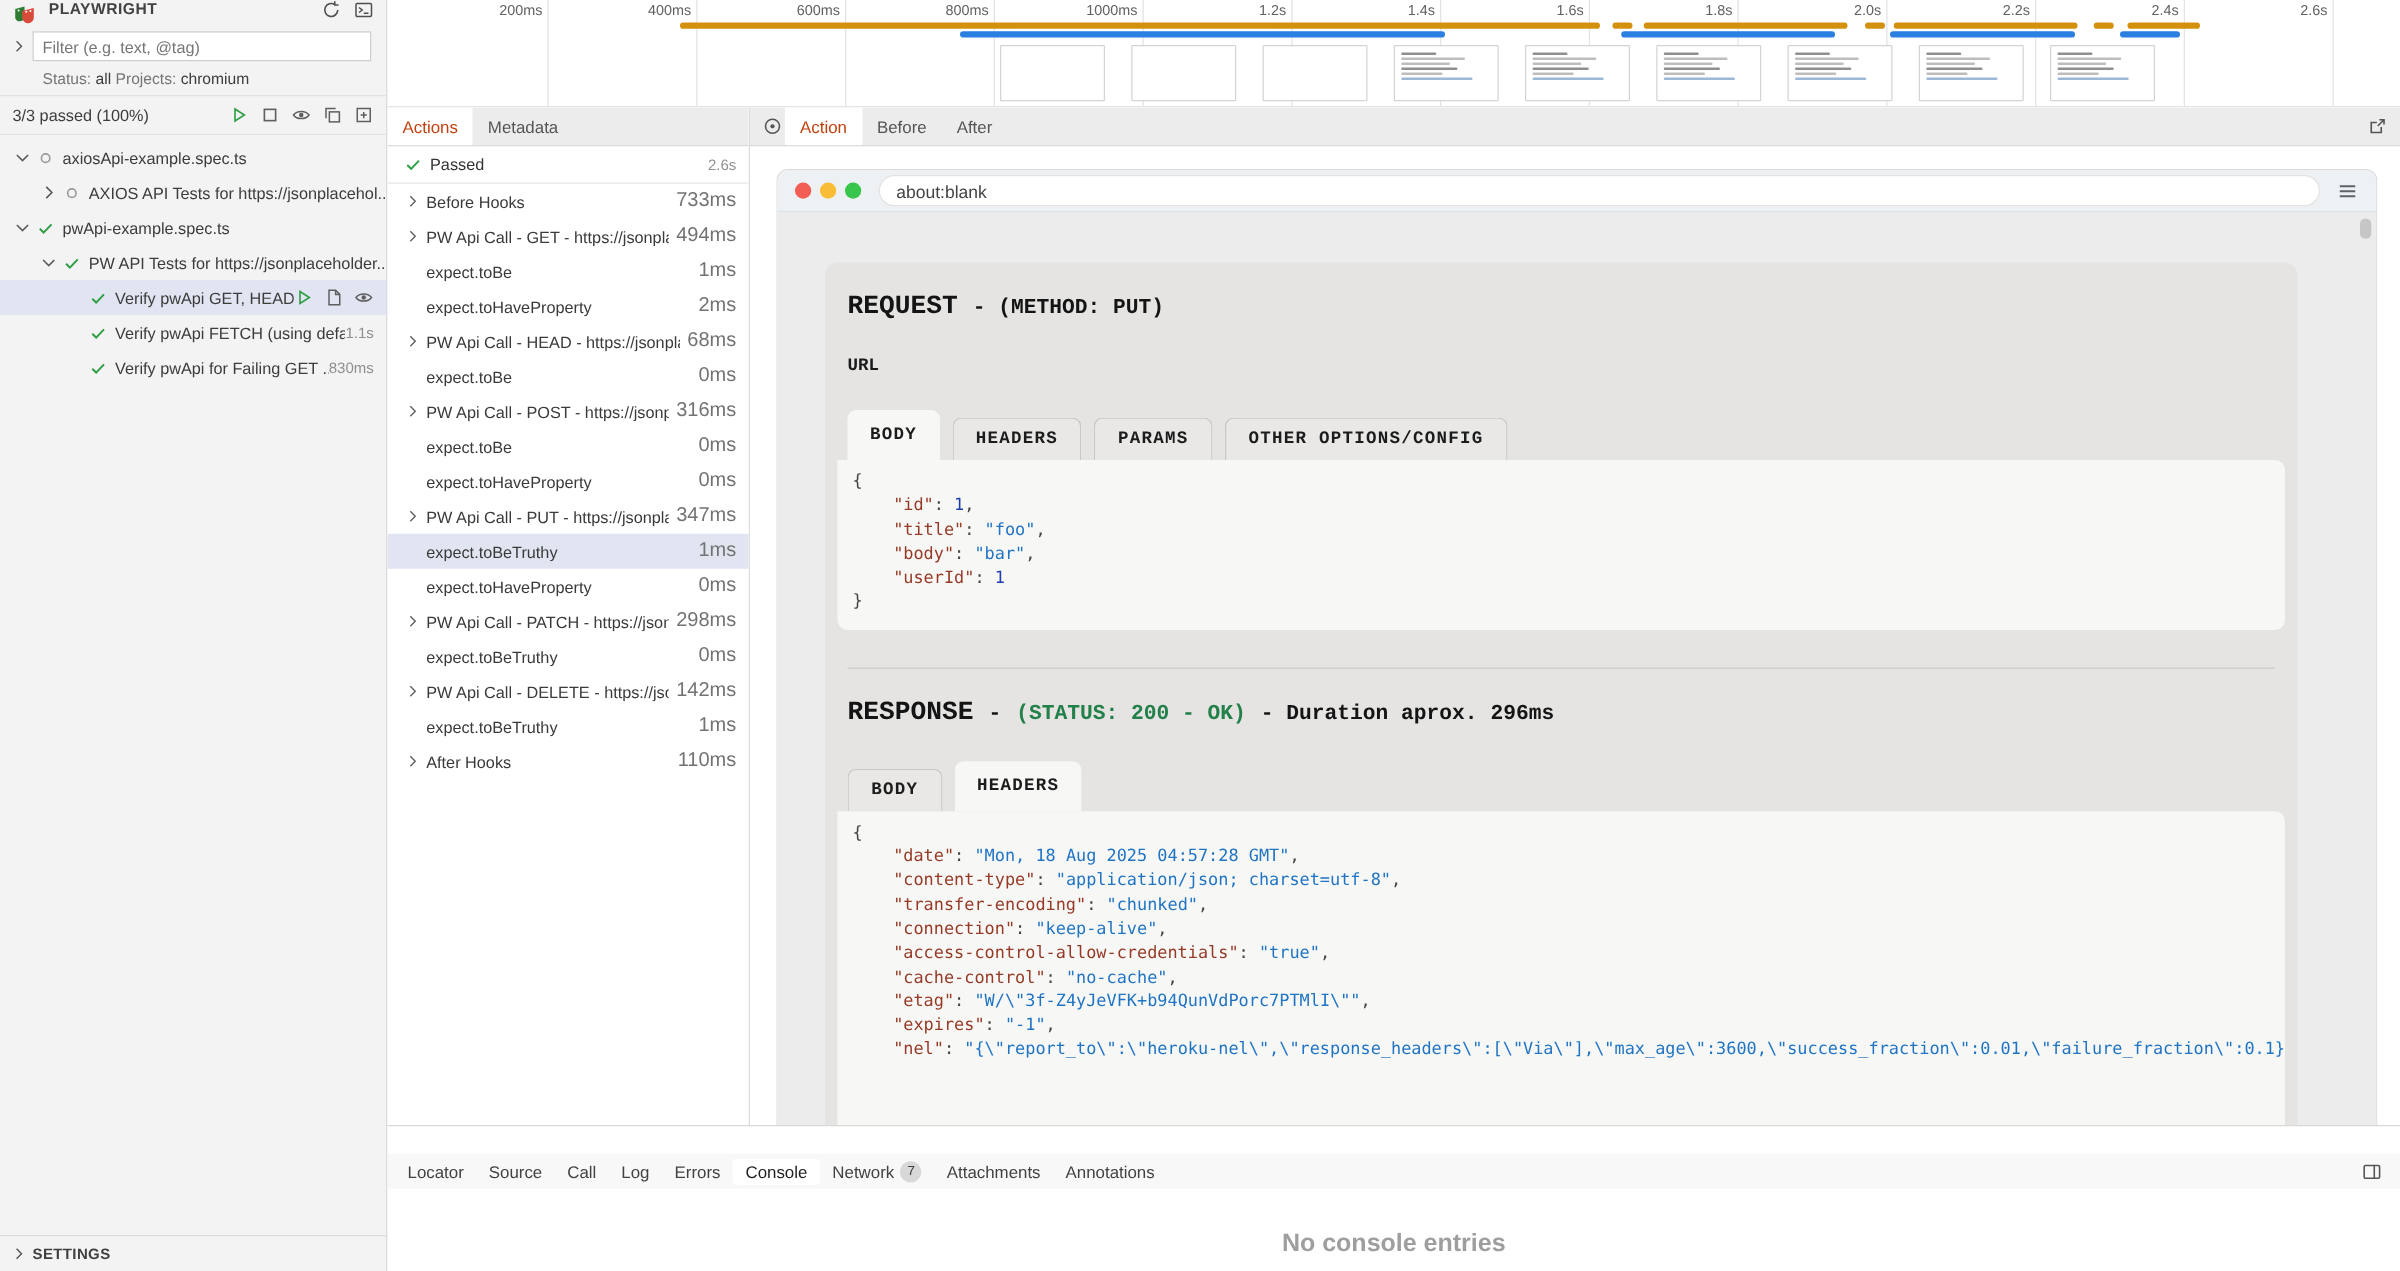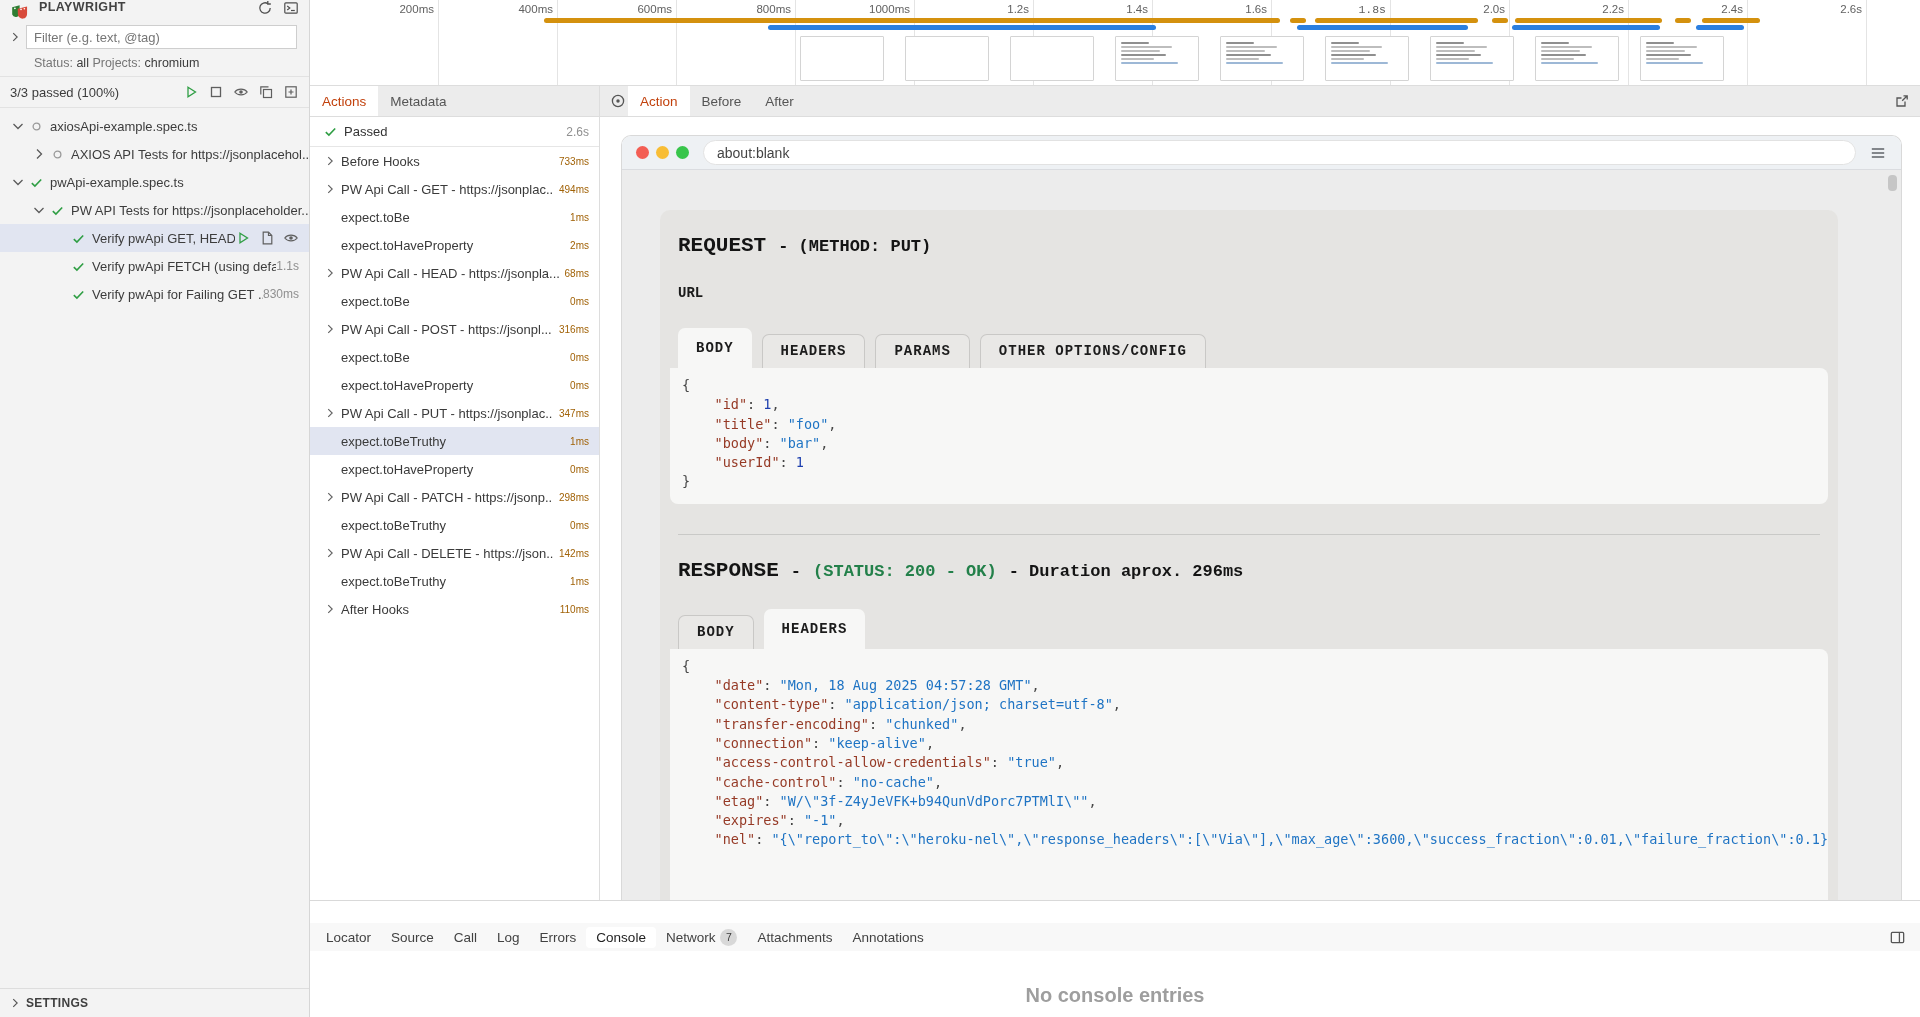--- a/index.html
+++ b/index.html
@@ -66,21 +66,21 @@
   .actions-panel{position:absolute;left:310px;top:86px;width:290px;height:814px;background:#fff;border-right:1px solid #ddd;box-sizing:border-box;overflow:hidden;}
   .passed-row{height:30px;border-bottom:1px solid #e6e6e6;display:flex;align-items:center;padding:0 10px 0 13px;box-sizing:border-box;}
   .passed-row .st{width:15px;height:15px;color:var(--pass-green);margin-right:6px;}
   .passed-row .lbl{font-size:13px;color:#333;flex:1;}
   .passed-row .dur{font-size:12px;color:#8f8f8f;}
   .action-row{height:28px;display:flex;align-items:center;padding:0 10px 0 13px;font-size:13px;color:#3a3a3a;cursor:pointer;white-space:nowrap;box-sizing:border-box;}
   .action-row.selected{background:var(--selection);}
   .action-row .chev{width:14px;height:14px;color:#616161;flex:0 0 auto;margin-right:4px;}
   .action-row .chev-spacer{width:18px;}
   .action-row .lbl{flex:1;overflow:hidden;}
-  .action-row .dur{font-size:10px;color:#a16207;flex:0 0 auto;margin-left:6px;}
+  .action-row .dur{font-size:16px;color:#737373;flex:0 0 auto;margin-left:6px;}
 
   
   .detail-panel{position:absolute;left:600px;top:86px;width:1320px;height:814px;background:#fff;overflow:hidden;}
   .browser{margin:18px 18px 0 21px;border:1px solid #d9d9d9;border-bottom:none;border-radius:10px 10px 0 0;overflow:hidden;}
   .chrome{height:34px;background:#eef1f4;border-bottom:1px solid #dadce0;display:flex;align-items:center;padding:0 14px;box-sizing:border-box;}
   .dots{display:flex;gap:7px;margin-right:14px;}
   .dot{width:13px;height:13px;border-radius:50%;}
   .urlbar{flex:1;height:25px;background:#fff;border:1px solid #e2e2e2;border-radius:13px;display:flex;align-items:center;padding:0 13px;font-size:14px;color:#444;box-sizing:border-box;cursor:text;}
   .menu-icon{width:18px;height:18px;color:#5f6368;margin-left:13px;cursor:pointer;}
   .page{position:relative;height:731px;background:#ececec;overflow:hidden;}
@@ -316,21 +316,21 @@
       <div class="tick" style="left: 397px;">800ms</div>
       <div class="grid" style="left: 604px;"></div>
       <div class="tick" style="left: 516px;">1000ms</div>
       <div class="grid" style="left: 723px;"></div>
       <div class="tick" style="left: 635px;">1.2s</div>
       <div class="grid" style="left: 842px;"></div>
       <div class="tick" style="left: 754px;">1.4s</div>
       <div class="grid" style="left: 961px;"></div>
       <div class="tick" style="left: 873px;">1.6s</div>
       <div class="grid" style="left: 1080px;"></div>
-      <div class="tick" style="left: 992px; font-family: Liberation Mono, monospace;">1.8s</div>
+      <div class="tick" style="left: 992px;">1.8s</div>
       <div class="grid" style="left: 1199px;"></div>
       <div class="tick" style="left: 1111px;">2.0s</div>
       <div class="grid" style="left: 1318px;"></div>
       <div class="tick" style="left: 1230px;">2.2s</div>
       <div class="grid" style="left: 1437px;"></div>
       <div class="tick" style="left: 1349px;">2.4s</div>
       <div class="grid" style="left: 1556px;"></div>
       <div class="tick" style="left: 1468px;">2.6s</div>
       <div class="bar orange" style="left: 234px; width: 736px;"></div>
       <div class="bar orange" style="left: 980px; width: 16px;"></div>

